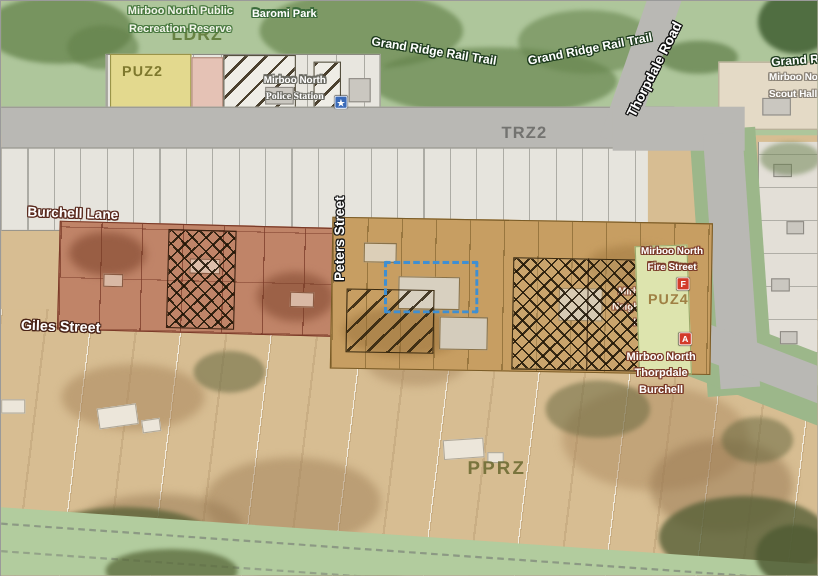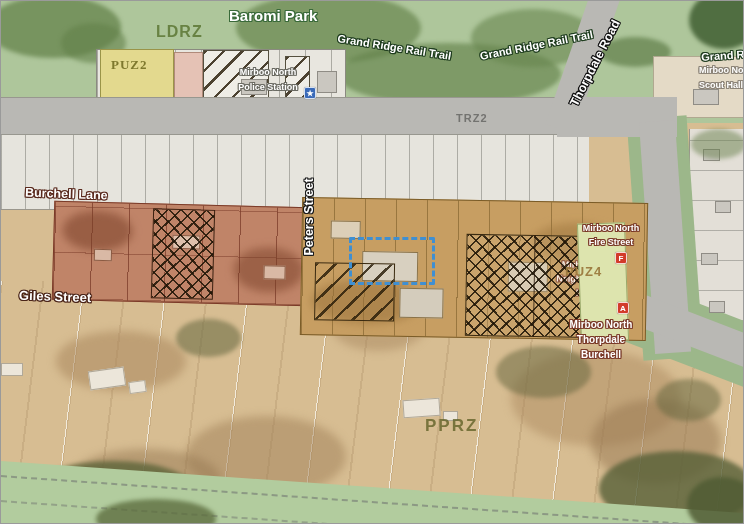--- a/index.html
+++ b/index.html
@@ -169,52 +169,56 @@
   <div style="left:578px;top:222px;width:48px;height:118px;z-index:9;
        background:#dde4ae; border:1px solid #9aa86a; transform:rotate(-2deg);"></div>
 
   <div style="left:348px;top:236px;width:86px;height:48px;
        border:3px dashed #3f8fd2; z-index:30; border-radius:2px;"></div>
 
   <div class="poi" style="left:303px;top:86px;background:#3a6ab8;">★</div>
   <div class="poi" style="left:614px;top:251px;background:#d23b2a;">F</div>
   <div class="poi" style="left:616px;top:301px;background:#d23b2a;">A</div>
 
-  <div class="lbl" style="left:228px;top:6px;font-size:15px;text-align:center;--oc:#3a6a3a;">Baromi Park</div>
+  <div class="lbl" style="left:86px;top:2px;width:154px;text-align:center;font-size:10px;line-height:1.6;--oc:#4a7a40;color:#f2f5ea;">
+    <div style="position:static;">Mirboo North Public</div>
+    <div style="position:static;">Recreation Reserve</div>
+  </div>
+  <div class="lbl" style="left:228px;top:6px;font-size:10px;text-align:center;--oc:#3a6a3a;">Baromi Park</div>
   <div class="zcode" style="left:155px;top:22px;font-size:16px;color:rgba(92,118,52,.85);">LDRZ</div>
-  <div class="zcode" style="left:110px;top:56px;font-size:13px;color:rgba(120,115,40,.95);z-index:39;font-family:Liberation Serif, serif;">PUZ2</div>
+  <div class="zcode" style="left:110px;top:56px;font-size:13px;color:rgba(120,115,40,.95);z-index:39;">PUZ2</div>
 
   <div class="lbl" style="left:228px;top:64px;width:78px;text-align:center;font-size:9px;line-height:1.7;--oc:#6a6a62;">
     <div style="position:static;">Mirboo North</div>
-    <div style="position:static;">Police Station</div>
+    <div style="position:static;font-family:Liberation Serif, serif;">Police Station</div>
   </div>
 
   <div class="lbl" style="left:336px;top:40px;font-size:11px;--oc:#1f3d1f;transform:rotate(9deg);">Grand Ridge Rail Trail</div>
   <div class="lbl" style="left:478px;top:38px;font-size:11px;--oc:#1f3d1f;transform:rotate(-11deg);">Grand Ridge Rail Trail</div>
   <div class="lbl" style="left:700px;top:46px;font-size:11px;--oc:#1f3d1f;transform:rotate(-4deg);">Grand Ridge Rail Trail</div>
 
   <div class="lbl" style="left:594px;top:62px;font-size:12.5px;--oc:#111;transform:translate(-50%,-50%) rotate(-63deg);">Thorpdale Road</div>
 
-  <div class="zcode" style="left:455px;top:111px;font-size:11px;color:rgba(98,98,95,.8);text-align:right;">TRZ2</div>
+  <div class="zcode" style="left:455px;top:111px;font-size:15px;color:rgba(98,98,95,.8);text-align:right;">TRZ2</div>
 
   <div class="lbl" style="left:698px;top:62px;width:80px;font-size:9px;line-height:1.7;--oc:#8a8276;text-align:left;">
     <div style="position:static;">Mirboo North</div>
     <div style="position:static;">Scout Hall</div>
   </div>
 
   <div class="lbl" style="left:24px;top:186px;font-size:12.5px;--oc:#5a2a1e;transform:rotate(2deg);">Burchell Lane</div>
   <div class="lbl" style="left:308px;top:216px;font-size:12.5px;--oc:#1a1a1a;transform:translate(-50%,-50%) rotate(-90deg);">Peters Street</div>
   <div class="lbl" style="left:18px;top:288px;font-size:13px;--oc:#4a2418;transform:rotate(2deg);">Giles Street</div>
 
   <div class="lbl" style="left:572px;top:220px;width:76px;text-align:center;font-size:9px;line-height:1.6;--oc:#7a3a28;">
     <div style="position:static;">Mirboo North</div>
     <div style="position:static;">Fire Street</div>
   </div>
 
-  <div class="zcode" style="left:564px;top:263px;font-size:13px;color:rgba(155,122,62,.95);">PUZ4</div>
+  <div class="zcode" style="left:588px;top:263px;font-size:13px;color:rgba(155,122,62,.95);">PUZ4</div>
 
   <div class="lbl" style="left:556px;top:316px;width:88px;text-align:center;font-size:10px;line-height:1.5;--oc:#7a3a28;">
     <div style="position:static;">Mirboo North</div>
     <div style="position:static;">Thorpdale</div>
     <div style="position:static;">Burchell</div>
   </div>
 
   <div class="zcode" style="left:424px;top:415px;font-size:17px;color:rgba(98,98,40,.8);letter-spacing:2px;">PPRZ</div>
 
 </div>

